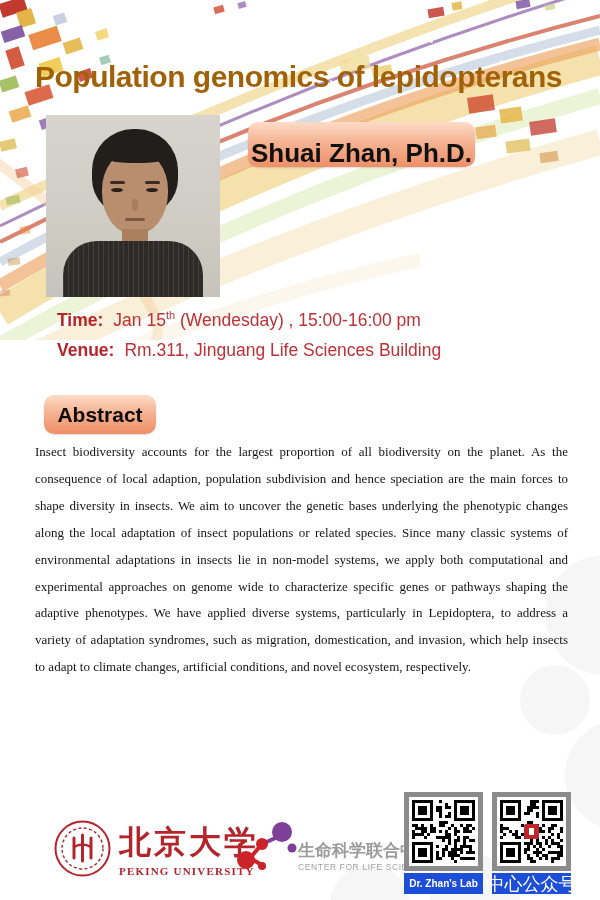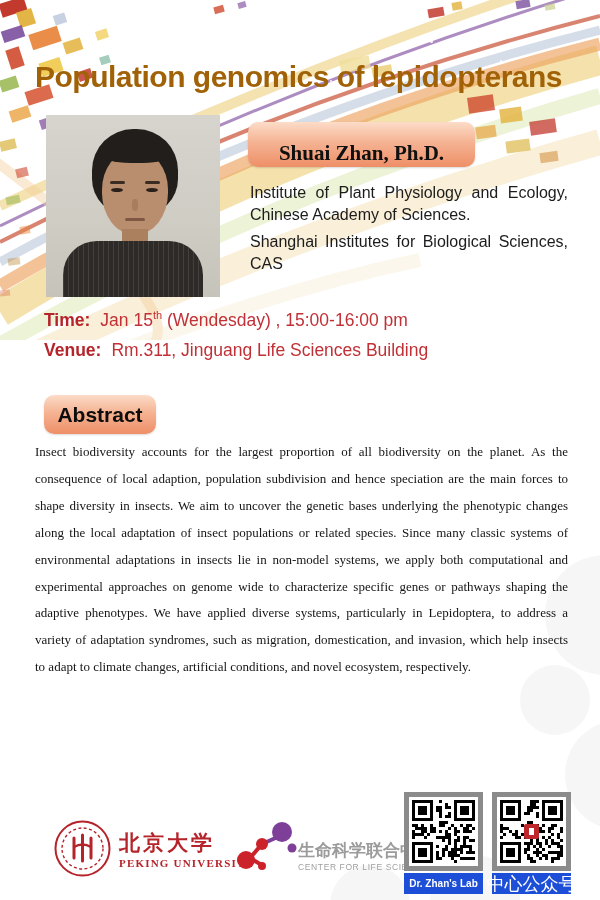--- a/index.html
+++ b/index.html
@@ -29,39 +29,39 @@
   #photo .nose{position:absolute;left:86px;top:84px;width:6px;height:12px;background:#a87c5d;border-radius:40%;}
   #photo .mouth{position:absolute;left:79px;top:103px;width:20px;height:3px;background:#7e5843;border-radius:2px;}
   #photo .neck{position:absolute;left:76px;top:114px;width:26px;height:16px;background:#ab805f;}
   #photo .shirt{position:absolute;left:17px;top:126px;width:140px;height:56px;background:#2e2a27;
                border-radius:34px 34px 0 0;
                background-image:repeating-linear-gradient(90deg,rgba(255,255,255,.10) 0 1px,rgba(0,0,0,0) 1px 5px);}
   
   .badge{position:absolute;border-radius:10px;background:linear-gradient(180deg,#fcdcc8 0%,#f5b393 45%,#ee8f67 100%);
          display:flex;align-items:center;justify-content:center;box-shadow:0 1px 2px rgba(0,0,0,.15);}
   #name-badge{left:248px;top:122px;width:227px;height:45px;}
-  #name-badge span{font-family:Liberation Serif, serif;font-weight:bold;font-size:21px;color:#101010;margin-top:17px;}
+  #name-badge span{font-family:Liberation Sans, sans-serif;font-weight:bold;font-size:26px;color:#101010;margin-top:17px;}
   #abstract-badge{left:44px;top:395px;width:112px;height:39px;}
   #abstract-badge span{font-weight:bold;font-size:21px;color:#0d0d0d;}
   
   #affiliation{position:absolute;left:250px;top:182px;width:318px;font-size:16px;line-height:21.5px;
                color:#1c1c1c;text-align:justify;}
   #affiliation .aff2{margin-top:6px;}
   
   #details{position:absolute;left:44px;top:305px;font-size:17.5px;color:#c03036;}
-  #details .row{height:30px;line-height:30px;white-space:nowrap;}
+  #details .row{height:30px;line-height:30px;white-space:nowrap;margin-left:13px;}
   #details .lbl{font-weight:bold;color:#b6232a;margin-right:10px;}
   #details sup{font-size:11px;vertical-align:super;line-height:0;}
   
   #abstract-body{position:absolute;left:35px;top:439px;width:533px;font-family:"Liberation Serif",serif;
                  font-size:13px;line-height:26.9px;color:#141414;text-align:justify;z-index:2;}
   
   #pku-logo{position:absolute;left:54px;top:820px;display:flex;align-items:center;z-index:2;}
   #pku-text{margin-left:8px;}
-  #pku-cn{font-size:21px;color:#b5242b;font-family:"Liberation Serif",serif;font-weight:bold;letter-spacing:3px;white-space:nowrap;}
+  #pku-cn{font-size:32px;color:#b5242b;font-family:"Liberation Serif",serif;font-weight:bold;letter-spacing:3px;white-space:nowrap;}
   #pku-en{font-size:11px;color:#b5242b;font-family:"Liberation Serif",serif;font-weight:bold;letter-spacing:1.2px;white-space:nowrap;}
   #cls-logo{position:absolute;left:232px;top:818px;display:flex;align-items:flex-end;z-index:2;}
   #cls-text{margin-left:-6px;margin-bottom:8px;}
   #cls-cn{font-size:17px;font-weight:bold;color:#9b9b9b;text-shadow:0 1px 0 #fff;white-space:nowrap;}
   #cls-en{font-size:8.5px;color:#a0a0a0;letter-spacing:.6px;white-space:nowrap;text-align:center;}
   .qr{position:absolute;z-index:2;width:79px;}
   #qr1{left:404px;top:792px;}
   #qr2{left:492px;top:792px;}
   .qr-box{border:5px solid #8b8b8b;background:#ffffff;padding:3px;width:63px;height:63px;}
   .qr-label{margin-top:2px;height:21px;background:#1d4ed8;color:#ffffff;display:flex;
@@ -151,24 +151,20 @@
     <div class="nose"></div>
     <div class="mouth"></div>
     <div class="neck"></div>
     <div class="shirt"></div>
   </div>
 
   <div id="name-badge" class="badge">
     <span>Shuai Zhan, Ph.D.</span>
   </div>
 
-  <div id="affiliation">
-    <div class="aff1">Institute of Plant Physiology and Ecology, Chinese Academy of Sciences.</div>
-    <div class="aff2">Shanghai Institutes for Biological Sciences, CAS</div>
-  </div>
 
   <div id="details">
     <div class="row">
       <span class="lbl">Time:</span><span>Jan 15</span><sup>th</sup><span> (Wendesday) , 15:00-16:00 pm</span>
     </div>
     <div class="row">
       <span class="lbl">Venue:</span><span>Rm.311, Jinguang Life Sciences Building</span>
     </div>
   </div>
 

